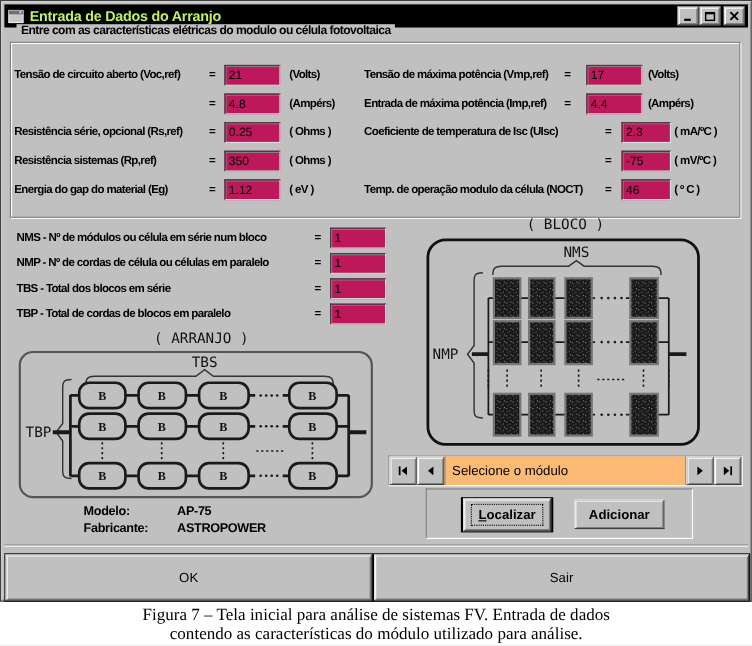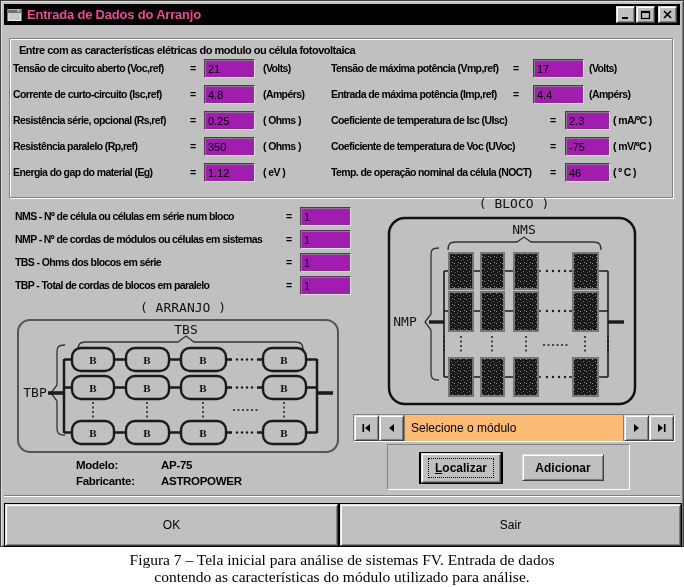--- a/index.html
+++ b/index.html
@@ -11,41 +11,41 @@
   
   .window{
     position:absolute;left:0;top:0;width:682px;height:545px;
     background:#c0c0c0;border:1px solid #404040;
     box-shadow:inset 1px 1px 0 #dfdfdf, inset -1px -1px 0 #808080;
   }
   .titlebar{
     position:absolute;left:3px;top:3px;right:3px;height:21px;background:#000000;
     display:flex;align-items:center;padding:0 3px;
   }
-  .title-text{color:#ec4899;font:bold 13px "Liberation Sans",sans-serif;letter-spacing:-0.2px;margin-left:4px;flex:1;
+  .title-text{color:#bef264;font:bold 13px "Liberation Sans",sans-serif;letter-spacing:-0.2px;margin-left:4px;flex:1;
     white-space:nowrap;overflow:hidden;}
   .tbtn{width:17px;height:15px;background:#c0c0c0;border:1px solid;border-color:#dfdfdf #404040 #404040 #dfdfdf;
     box-shadow:inset 1px 1px 0 #fff, inset -1px -1px 0 #808080;
     display:flex;align-items:center;justify-content:center;margin-left:1px;}
   .tbtn.close{margin-left:3px;}
   
   .groupbox{
     position:absolute;left:8px;top:37px;width:662px;height:158px;
     border:1px solid #808080;box-shadow:1px 1px 0 #fff, inset 1px 1px 0 #fff;
   }
   .group-title{
-    position:absolute;left:14px;top:43px;background:#c0c0c0;padding:0 4px;
+    position:absolute;left:14px;top:21px;background:#c0c0c0;padding:0 4px;
     font:bold 11px "Liberation Sans",sans-serif;letter-spacing:-0.5px;white-space:nowrap;z-index:3;
   }
   
   .frow{position:absolute;left:0;width:100%;height:20px;text-decoration:underline;}
   .frow > *{position:absolute;top:0;}
   .lbl{font:bold 10.5px "Liberation Sans",sans-serif;letter-spacing:-0.6px;white-space:nowrap;line-height:19px;color:#000;}
   .tb{
-    background:#a21caf;color:#000;height:17px;padding:0 0 0 3px;margin:0;
+    background:#be185d;color:#000;height:17px;padding:0 0 0 3px;margin:0;
     border:1px solid;border-color:#404040 #dfdfdf #dfdfdf #404040;
     box-shadow:inset 1px 1px 0 #808080;
     font:11px "Liberation Sans",sans-serif;outline:none;
   }
   .l-label{left:12px;} .l-eq{left:189px;} .l-input{left:203px;width:46px;} .l-unit{left:262px;}
   .r-label{left:330px;}
   .r1-eq{left:512px;} .r1-input{left:532px;width:46px;} .r1-unit{left:588px;}
   .r2-eq{left:549px;} .r2-input{left:564px;width:40px;} .r2-unit{left:612px;}
   .a-label{left:14px;} .a-eq{left:285px;} .a-input{left:299px;width:46px;}
   
@@ -140,33 +140,32 @@
   <div class="groupbox"></div>
   <span class="group-title">Entre com as características elétricas do modulo ou célula fotovoltaica</span>
 
   <div class="frow" style="top:58px">
     <span class="lbl l-label">Tensão de circuito aberto (Voc,ref)</span>
     <span class="lbl l-eq">=</span>
     <input class="tb l-input" value="21" style="">
     <span class="lbl l-unit">(Volts)</span>
   </div>
   <div class="frow" style="top:84px">
-    <span class="lbl l-label">Corrente de curto-circuito (Isc,ref)</span>
     <span class="lbl l-eq">=</span>
     <input class="tb l-input" value="4.8" style="">
     <span class="lbl l-unit">(Ampérs)</span>
   </div>
   <div class="frow" style="top:110px">
     <span class="lbl l-label">Resistência série, opcional (Rs,ref)</span>
     <span class="lbl l-eq">=</span>
     <input class="tb l-input" value="0.25" style="">
     <span class="lbl l-unit">( Ohms )</span>
   </div>
   <div class="frow" style="top:136px">
-    <span class="lbl l-label">Resistência paralelo (Rp,ref)</span>
+    <span class="lbl l-label">Resistência sistemas (Rp,ref)</span>
     <span class="lbl l-eq">=</span>
     <input class="tb l-input" value="350" style="">
     <span class="lbl l-unit">( Ohms )</span>
   </div>
   <div class="frow" style="top:162px">
     <span class="lbl l-label">Energia do gap do material (Eg)</span>
     <span class="lbl l-eq">=</span>
     <input class="tb l-input" value="1.12" style="">
     <span class="lbl l-unit">( eV )</span>
   </div>
@@ -183,44 +182,43 @@
     <input class="tb r1-input" value="4.4" style="">
     <span class="lbl r1-unit">(Ampérs)</span>
   </div>
   <div class="frow" style="top:110px">
     <span class="lbl r-label">Coeficiente de temperatura de Isc (UIsc)</span>
     <span class="lbl r2-eq">=</span>
     <input class="tb r2-input" value="2.3" style="">
     <span class="lbl r2-unit">( mA/ºC )</span>
   </div>
   <div class="frow" style="top:136px">
-    <span class="lbl r-label">Coeficiente de temperatura de Voc (UVoc)</span>
     <span class="lbl r2-eq">=</span>
     <input class="tb r2-input" value="-75" style="">
     <span class="lbl r2-unit">( mV/ºC )</span>
   </div>
   <div class="frow" style="top:162px">
-    <span class="lbl r-label">Temp. de operação nominal da célula (NOCT)</span>
+    <span class="lbl r-label">Temp. de operação modulo da célula (NOCT)</span>
     <span class="lbl r2-eq">=</span>
     <input class="tb r2-input" value="46" style="">
     <span class="lbl r2-unit">( º C )</span>
   </div>
 
   <div class="frow" style="top:206px">
-    <span class="lbl a-label">NMS - Nº de célula ou células em série num bloco</span>
+    <span class="lbl a-label">NMS - Nº de módulos ou célula em série num bloco</span>
     <span class="lbl a-eq">=</span>
     <input class="tb a-input" value="1" style="">
   </div>
   <div class="frow" style="top:229px">
-    <span class="lbl a-label">NMP -  Nº de cordas de módulos ou células em  sistemas</span>
+    <span class="lbl a-label">NMP -  Nº de cordas de célula ou células em  paralelo</span>
     <span class="lbl a-eq">=</span>
     <input class="tb a-input" value="1" style="">
   </div>
   <div class="frow" style="top:252px">
-    <span class="lbl a-label">TBS -  Ohms dos blocos em série</span>
+    <span class="lbl a-label">TBS -  Total dos blocos em série</span>
     <span class="lbl a-eq">=</span>
     <input class="tb a-input" value="1" style="">
   </div>
   <div class="frow" style="top:275px">
     <span class="lbl a-label">TBP -  Total de cordas de blocos em paralelo</span>
     <span class="lbl a-eq">=</span>
     <input class="tb a-input" value="1" style="">
   </div>
 
   <svg class="diag" style="left:10px;top:300px" width="335" height="155" viewBox="0 0 335 155">

